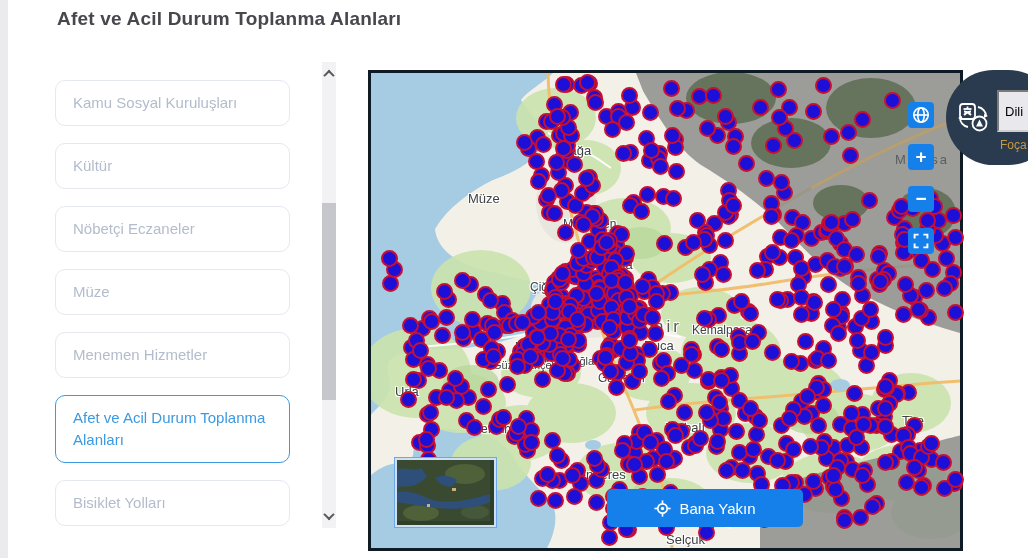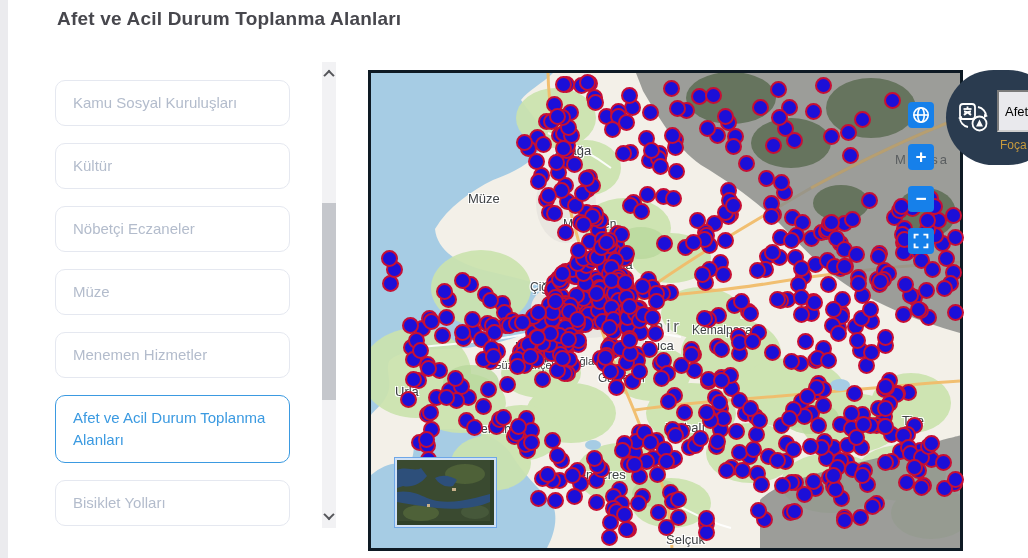--- a/index.html
+++ b/index.html
@@ -1022,20 +1022,33 @@
           <g fill="none" stroke="#fff" stroke-width="2.4">
             <path d="M2 7 L2 2 L7 2"></path>
               <path d="M13 2 L18 2 L18 7"></path>
             <path d="M18 13 L18 18 L13 18"></path>
               <path d="M7 18 L2 18 L2 13"></path>
           </g>
         </svg>
       </button>
     </div>
 
+    <button class="nearme">
+      <svg width="17" height="17" viewBox="0 0 20 20">
+        <g fill="none" stroke="#fff" stroke-width="2">
+          <circle cx="10" cy="10" r="5.5"></circle>
+          <line x1="10" y1="0.5" x2="10" y2="4"></line>
+            <line x1="10" y1="16" x2="10" y2="19.5"></line>
+          <line x1="0.5" y1="10" x2="4" y2="10"></line>
+            <line x1="16" y1="10" x2="19.5" y2="10"></line>
+        </g>
+        <circle cx="10" cy="10" r="2" fill="#fff"></circle>
+      </svg>
+      <span>Bana Yakın</span>
+    </button>
   </div>
 
   <div class="gtwidget">
     <span class="gticon">
       <svg width="32" height="32" viewBox="0 0 32 32">
         <g fill="none" stroke="#fff" stroke-width="1.8">
           <rect x="3" y="3" width="15" height="15" rx="3"></rect>
           <line x1="6.5" y1="8" x2="14.5" y2="8"></line>
             <line x1="10.5" y1="5.5" x2="10.5" y2="8"></line>
           <path d="M7 14 C9 12 12 10.5 14 10.5"></path>
@@ -1043,17 +1056,17 @@
           <circle cx="22.5" cy="22.5" r="7"></circle>
           <path d="M21 6 C26 7 29 11 29 15"></path>
             <path d="M11 26 C6 25 3 21 3 17"></path>
         </g>
         <path d="M27 13 L31 15 L27 17 Z" fill="#fff"></path>
         <path d="M5 15 L1 17 L5 19 Z" fill="#fff"></path>
         <path d="M22.5 18.5 L26 25.5 L19 25.5 Z" fill="#fff"></path>
       </svg>
     </span>
     <div class="gtselect">
-      <span>Afet</span>
+      <span>Dili</span>
     </div>
     <div class="gtlink">Foça</div>
   </div>
 </div>
 
 </body></html>

